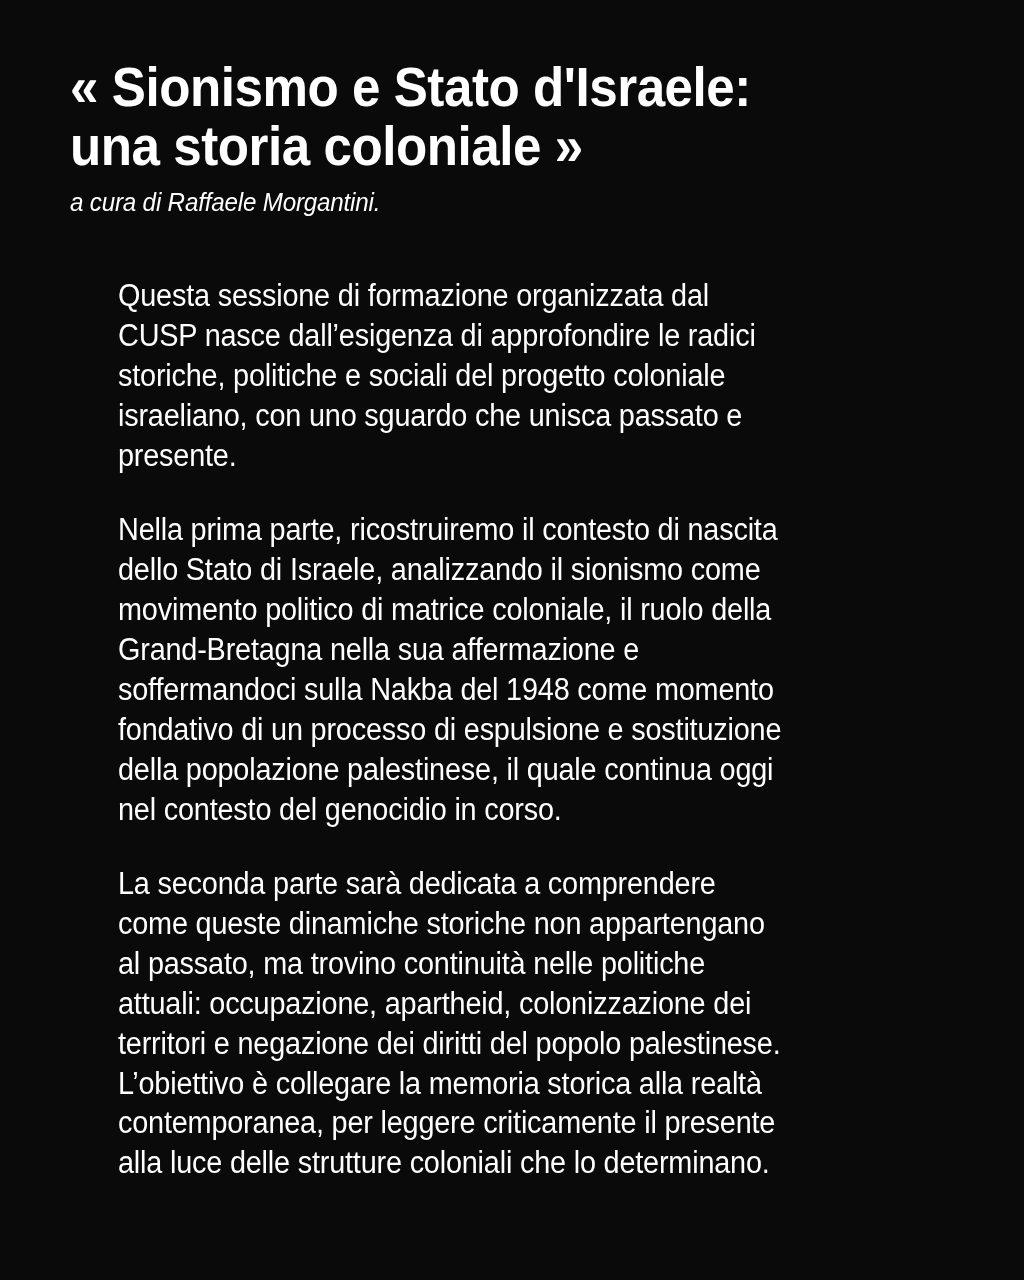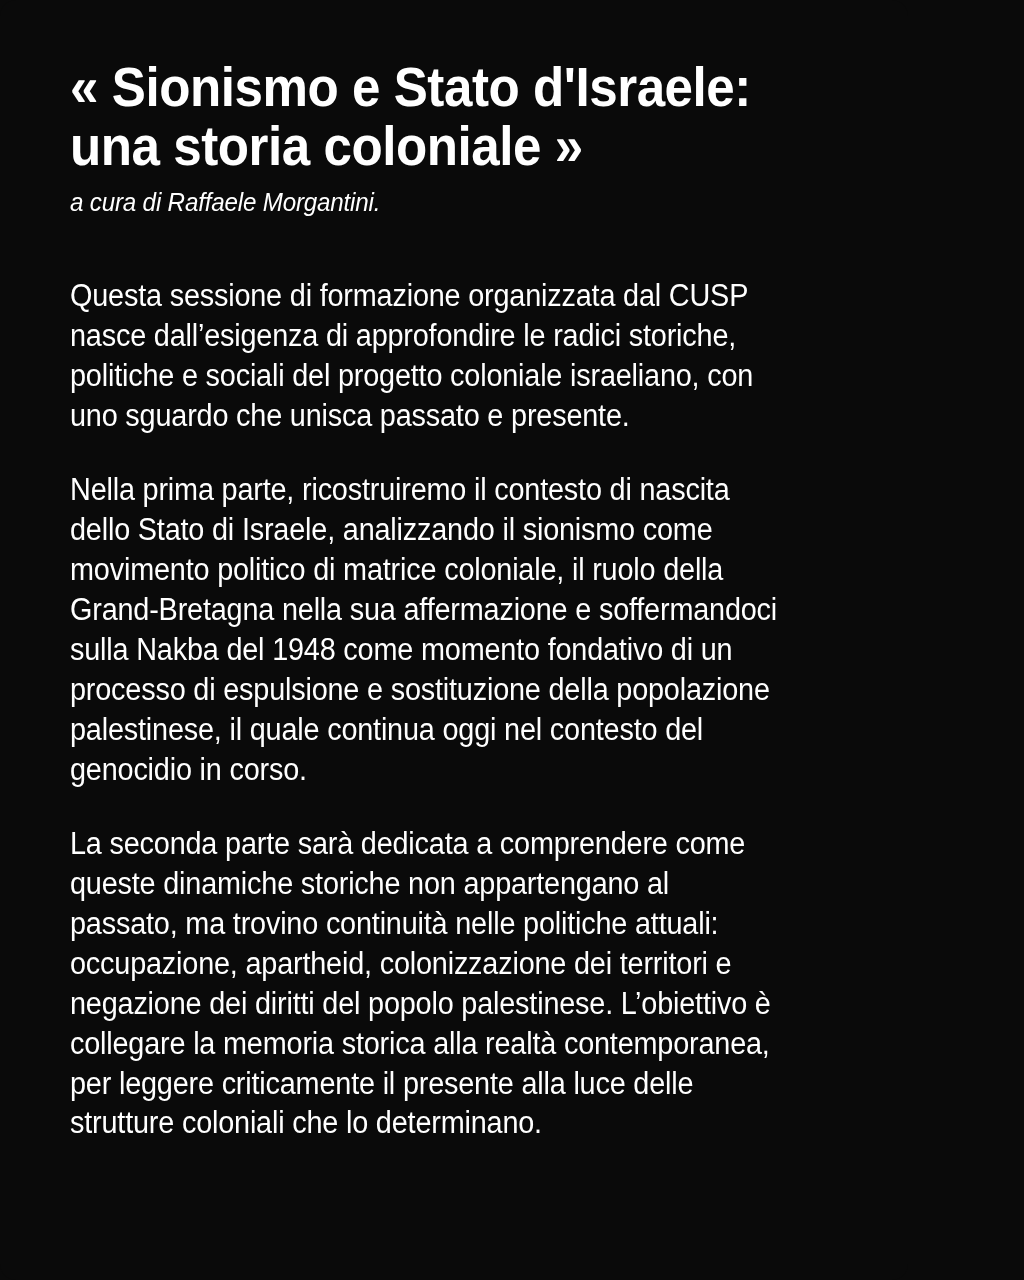--- a/index.html
+++ b/index.html
@@ -38,20 +38,21 @@
     font-size: 26px;
     font-style: italic;
     font-weight: 400;
     margin: 10px 0 0 0;
     transform: scaleX(0.93);
     transform-origin: left center;
     letter-spacing: -0.2px;
   }
   .body-block {
     margin-top: 58px;
+    margin-left: 48px;
   }
   .para {
     font-size: 31px;
     line-height: 1.29;
     font-weight: 400;
     margin: 0 0 34px 0;
     transform: scaleX(0.93);
     transform-origin: left center;
     letter-spacing: -0.2px;
     max-width: 880px;

